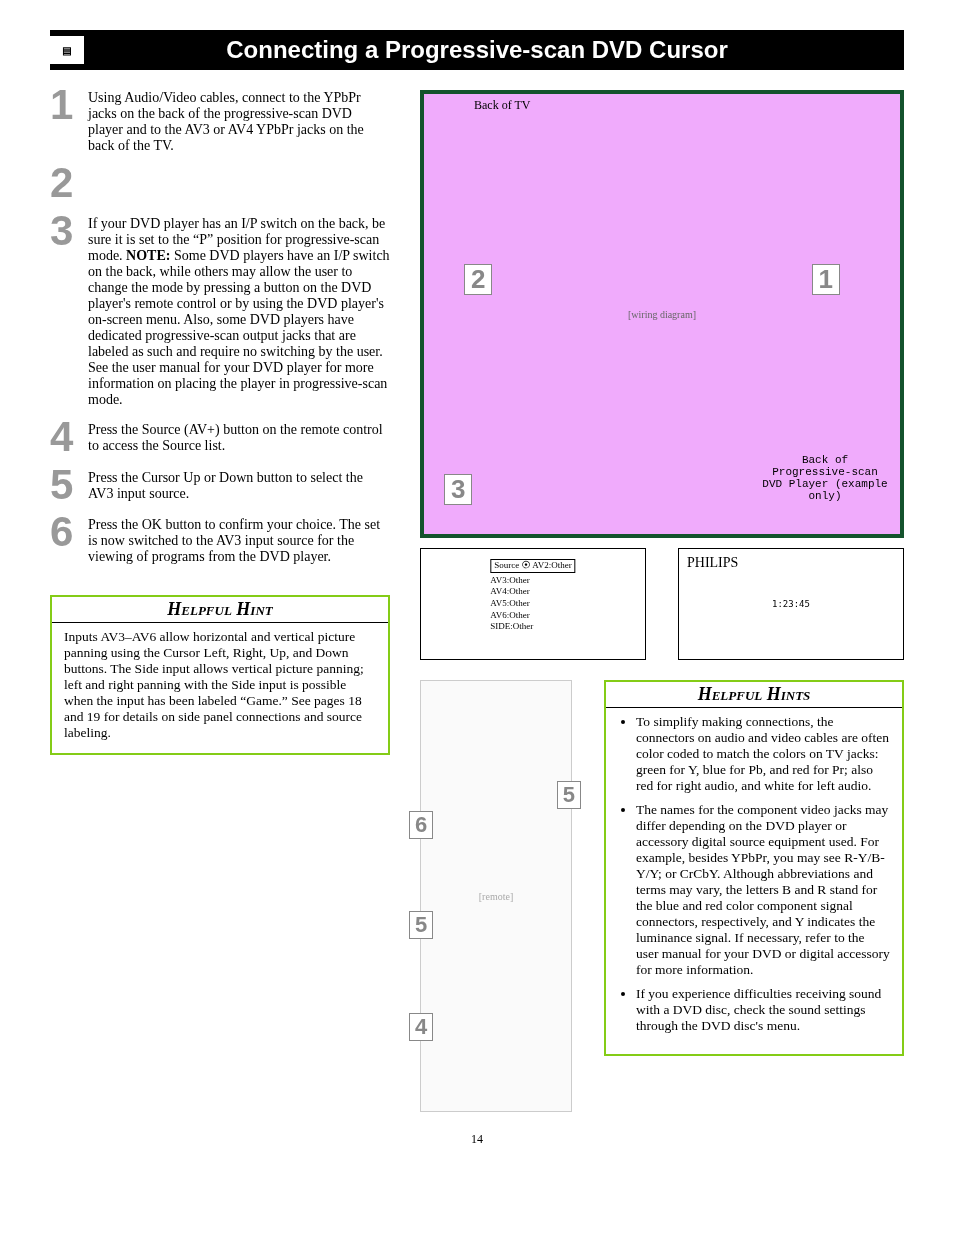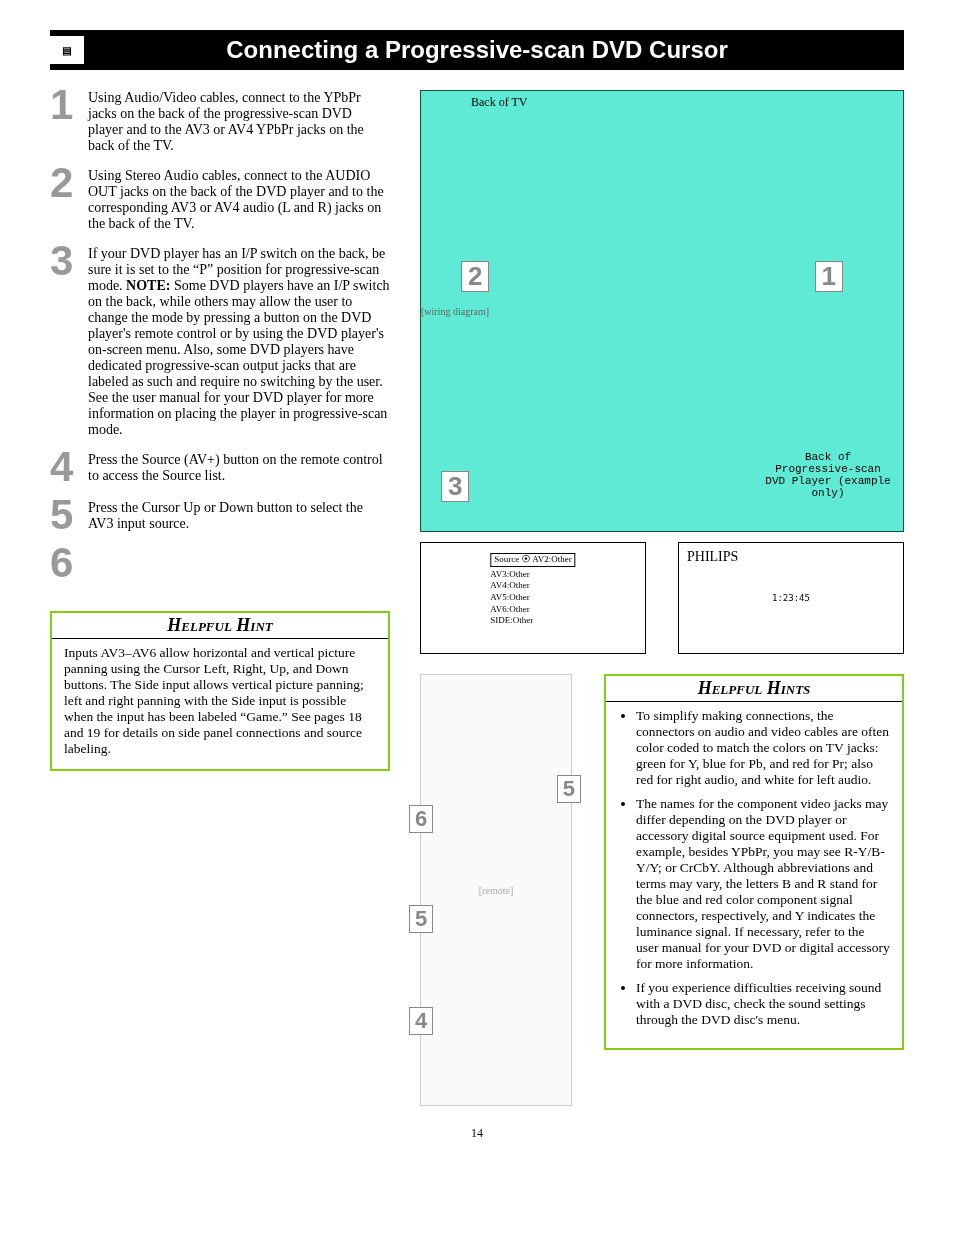--- a/index.html
+++ b/index.html
@@ -62,27 +62,27 @@
     font-variant: small-caps;
     font-size: 18px;
     text-align: center;
     border-bottom: 1px solid #000;
     margin: -8px -12px 6px -12px;
     padding: 2px 0;
   }
   .hint-box ul { margin: 4px 0 0 0; padding-left: 18px; }
   .hint-box li { margin-bottom: 8px; }
   .diagram {
-    border: 1px solid #14532d;
-    background: #5eead4;
+    border: 4px solid #14532d;
+    background: #f0abfc;
     height: 440px;
     position: relative;
     font-size: 10px;
     color:#666;
-    display:flex;align-items:center;
+    display:flex;align-items:center;justify-content:center;
   }
   .diagram-label-top { position:absolute; top:4px; left:50px; color:#000; font-size:12px;}
   .diagram-callout {
     position: absolute;
     font-family: "Gill Sans", Arial, sans-serif;
     font-weight: bold;
     font-size: 26px;
     color: #888;
     border: 1px solid #888;
     background:#fff;
@@ -137,38 +137,38 @@
 </div>
 
 <div class="columns">
   <div class="left-col">
     <div class="step">
       <div class="step-num">1</div>
       <div class="step-text">Using Audio/Video cables, connect to the YPbPr jacks on the back of the progressive-scan DVD player and to the AV3 or AV4 YPbPr jacks on the back of the TV.</div>
     </div>
     <div class="step">
       <div class="step-num">2</div>
-      <div class="step-text">Using Stereo Audio cables, connect to the AUDIO OUT jacks on the back of the DVD player and to the corresponding AV3 or AV4 audio (L and R) jacks on the back of the TV.</div>
     </div>
     <div class="step">
       <div class="step-num">3</div>
       <div class="step-text">
         <span>If your DVD player has an I/P switch on the back, be sure it is set to the “P” position for progressive-scan mode. </span><span class="note-inline">NOTE:</span><span> Some DVD players have an I/P switch on the back, while others may allow the user to change the mode by pressing a button on the DVD player's remote control or by using the DVD player's on-screen menu. Also, some DVD players have dedicated progressive-scan output jacks that are labeled as such and require no switching by the user. See the user manual for your DVD player for more information on placing the player in progressive-scan mode.</span>
       </div>
     </div>
     <div class="step">
       <div class="step-num">4</div>
       <div class="step-text">Press the Source (AV+) button on the remote control to access the Source list.</div>
     </div>
     <div class="step">
       <div class="step-num">5</div>
       <div class="step-text">Press the Cursor Up or Down button to select the AV3 input source.</div>
     </div>
     <div class="step">
       <div class="step-num">6</div>
+      <div class="step-text">Press the OK button to confirm your choice. The set is now switched to the AV3 input source for the viewing of programs from the DVD player.</div>
     </div>
 
     <div class="hint-box">
       <div class="hint-title">Helpful Hint</div>
       <div>Inputs AV3–AV6 allow horizontal and vertical picture panning using the Cursor Left, Right, Up, and Down buttons. The Side input allows vertical picture panning; left and right panning with the Side input is possible when the input has been labeled “Game.” See pages 18 and 19 for details on side panel connections and source labeling.</div>
     </div>
   </div>
 
   <div class="right-col">
     <div class="diagram">

